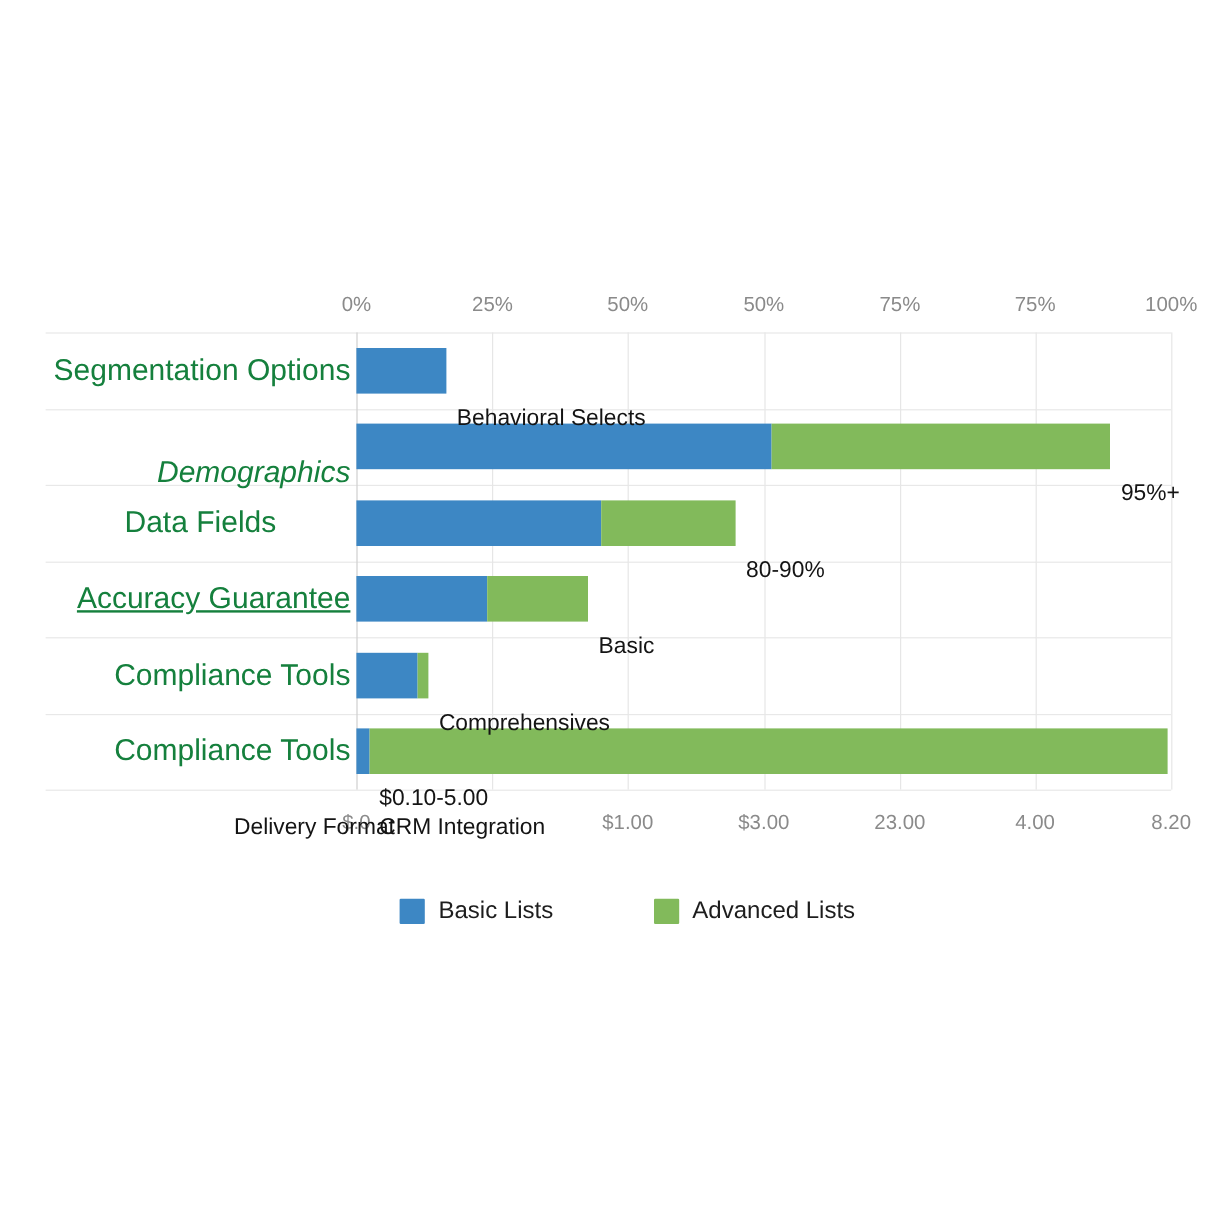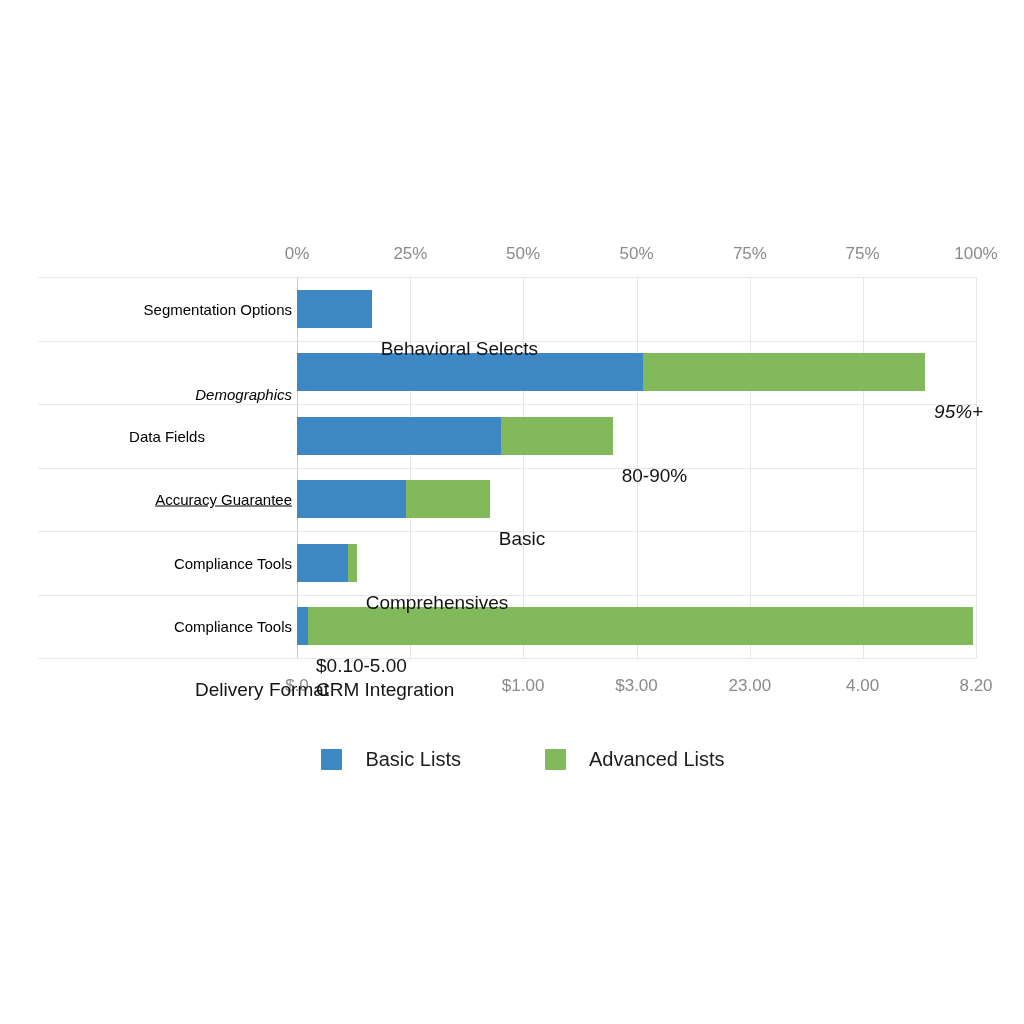--- a/index.html
+++ b/index.html
@@ -60,22 +60,22 @@
   }
   .tick-top { top: 244px; }
   .tick-bottom { top: 676px; }
 
   
   .row-label {
     position: absolute;
     right: 0;
     width: 250px;
     text-align: right;
-    font-size: 15px;
-    color: #000000;
+    font-size: 25px;
+    color: #15803d;
     white-space: nowrap;
     transform: translateY(-50%);
   }
   .rowlabel-layer {
     position: absolute;
     left: 20px;
     top: 0;
     width: 272px;
     height: 1024px;
   }
@@ -105,21 +105,21 @@
     top: 748px;
     width: 1024px;
     display: flex;
     justify-content: center;
     align-items: center;
     gap: 62px;
   }
   .legend-item {
     display: flex;
     align-items: center;
-    gap: 23px;
+    gap: 11px;
     padding-left: 22px;
   }
   .legend-swatch {
     width: 21px;
     height: 21px;
     border-radius: 1px;
   }
   .legend-swatch.blue  { background: #3d87c4; }
   .legend-swatch.green { background: #82ba5b; }
   .legend-text {
@@ -191,21 +191,21 @@
         <div class="row-label" style="top: 394px; font-style: italic;">Demographics</div>
         <div class="row-label" style="top: 435.75px; text-align: center;">Data Fields</div>
         <div class="row-label" style="top: 499.25px; text-decoration: underline;">Accuracy Guarantee</div>
         <div class="row-label" style="top: 562.75px;">Compliance Tools</div>
         <div class="row-label" style="top: 626.25px;">Compliance Tools</div>
       </div>
   </div>
 
   <div id="barvalues">
       <div class="bar-value" style="left: 380.69px; top: 308.75px;">Behavioral Selects</div>
-      <div class="bar-value" style="left: 934.075px; top: 372.25px; font-style: italic;">95%+</div>
+      <div class="bar-value" style="left: 934.075px; top: 372.25px;">95%+</div>
       <div class="bar-value" style="left: 621.735px; top: 435.75px;">80-90%</div>
       <div class="bar-value" style="left: 498.836px; top: 499.25px;">Basic</div>
       <div class="bar-value" style="left: 365.752px; top: 562.75px;">Comprehensives</div>
       <div class="bar-value" style="left: 316px; top: 626.25px;">$0.10-5.00</div>
     </div>
 
   <div id="bottom-ticks">
       <div class="tick tick-bottom" style="left: 297px;">$.0</div>
       <div class="tick tick-bottom" style="left: 523.107px;">$1.00</div>
       <div class="tick tick-bottom" style="left: 636.5px;">$3.00</div>

